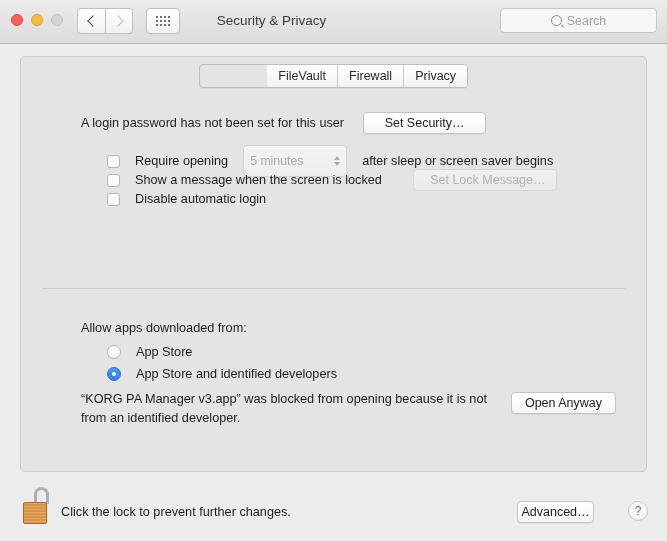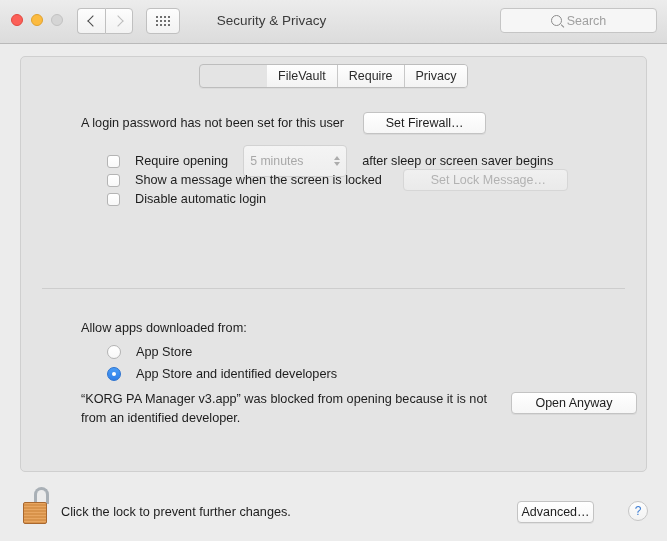--- a/index.html
+++ b/index.html
@@ -384,47 +384,47 @@
 </div>
 
 <div class="panel"></div>
 
 <div class="content">
 
   <div class="tabbar">
     <div class="tabs">
       <div class="tab active">General</div>
       <div class="tab">FileVault</div>
-      <div class="tab">Require</div>
+      <div class="tab">Firewall</div>
       <div class="tab">Privacy</div>
     </div>
   </div>
 
   <div class="row" style="left:81px; top:112px;">
     <span class="lbl">A login password has not been set for this user</span>
-    <span class="pushbtn" style="margin-left:11px; width:123px;">Set Firewall…</span>
+    <span class="pushbtn" style="margin-left:11px; width:123px;">Set Security…</span>
   </div>
 
   <div class="row" style="left:107px; top:145px;">
     <span class="checkbox"></span>
     <span class="lbl">Require opening</span>
     <span class="popup">
       <span class="val">5 minutes</span>
       <span class="steparrows">
         <i class="up"></i>
           <i class="down"></i>
       </span>
     </span>
     <span class="lbl">after sleep or screen saver begins</span>
   </div>
 
   <div class="row" style="left:107px; top:169px;">
     <span class="checkbox"></span>
     <span class="lbl">Show a message when the screen is locked</span>
-    <span class="pushbtn disabled" style="margin-left:13px; width:165px;padding-left:6px;">Set Lock Message…</span>
+    <span class="pushbtn disabled" style="margin-left:23px; width:144px;padding-left:6px;">Set Lock Message…</span>
   </div>
 
   <div class="row" style="left:107px; top:192px;">
     <span class="checkbox"></span>
     <span class="lbl">Disable automatic login</span>
   </div>
 
   <div class="divider"></div>
 
   <div class="row" style="left:81px; top:321px;">
@@ -436,21 +436,21 @@
     <span class="lbl">App Store</span>
   </div>
 
   <div class="row" style="left:107px; top:367px;">
     <span class="radio on"></span>
     <span class="lbl">App Store and identified developers</span>
   </div>
 
   <div class="blockmsg">“KORG PA Manager v3.app” was blocked from opening because it is not from an identified developer.</div>
 
-  <span class="pushbtn" style="position:absolute; left:511px; top:392px; width:126px;">Open Anyway</span>
+  <span class="pushbtn" style="position:absolute; left:511px; top:392px; width:105px;">Open Anyway</span>
 </div>
 
 <div class="lockwrap">
   <span class="shackle"></span>
   <span class="lockbody"></span>
 </div>
 
 <div class="lockcaption">Click the lock to prevent further changes.</div>
 
 <span class="pushbtn" style="position:absolute; left:517px; top:501px; width:77px;">Advanced…</span>

